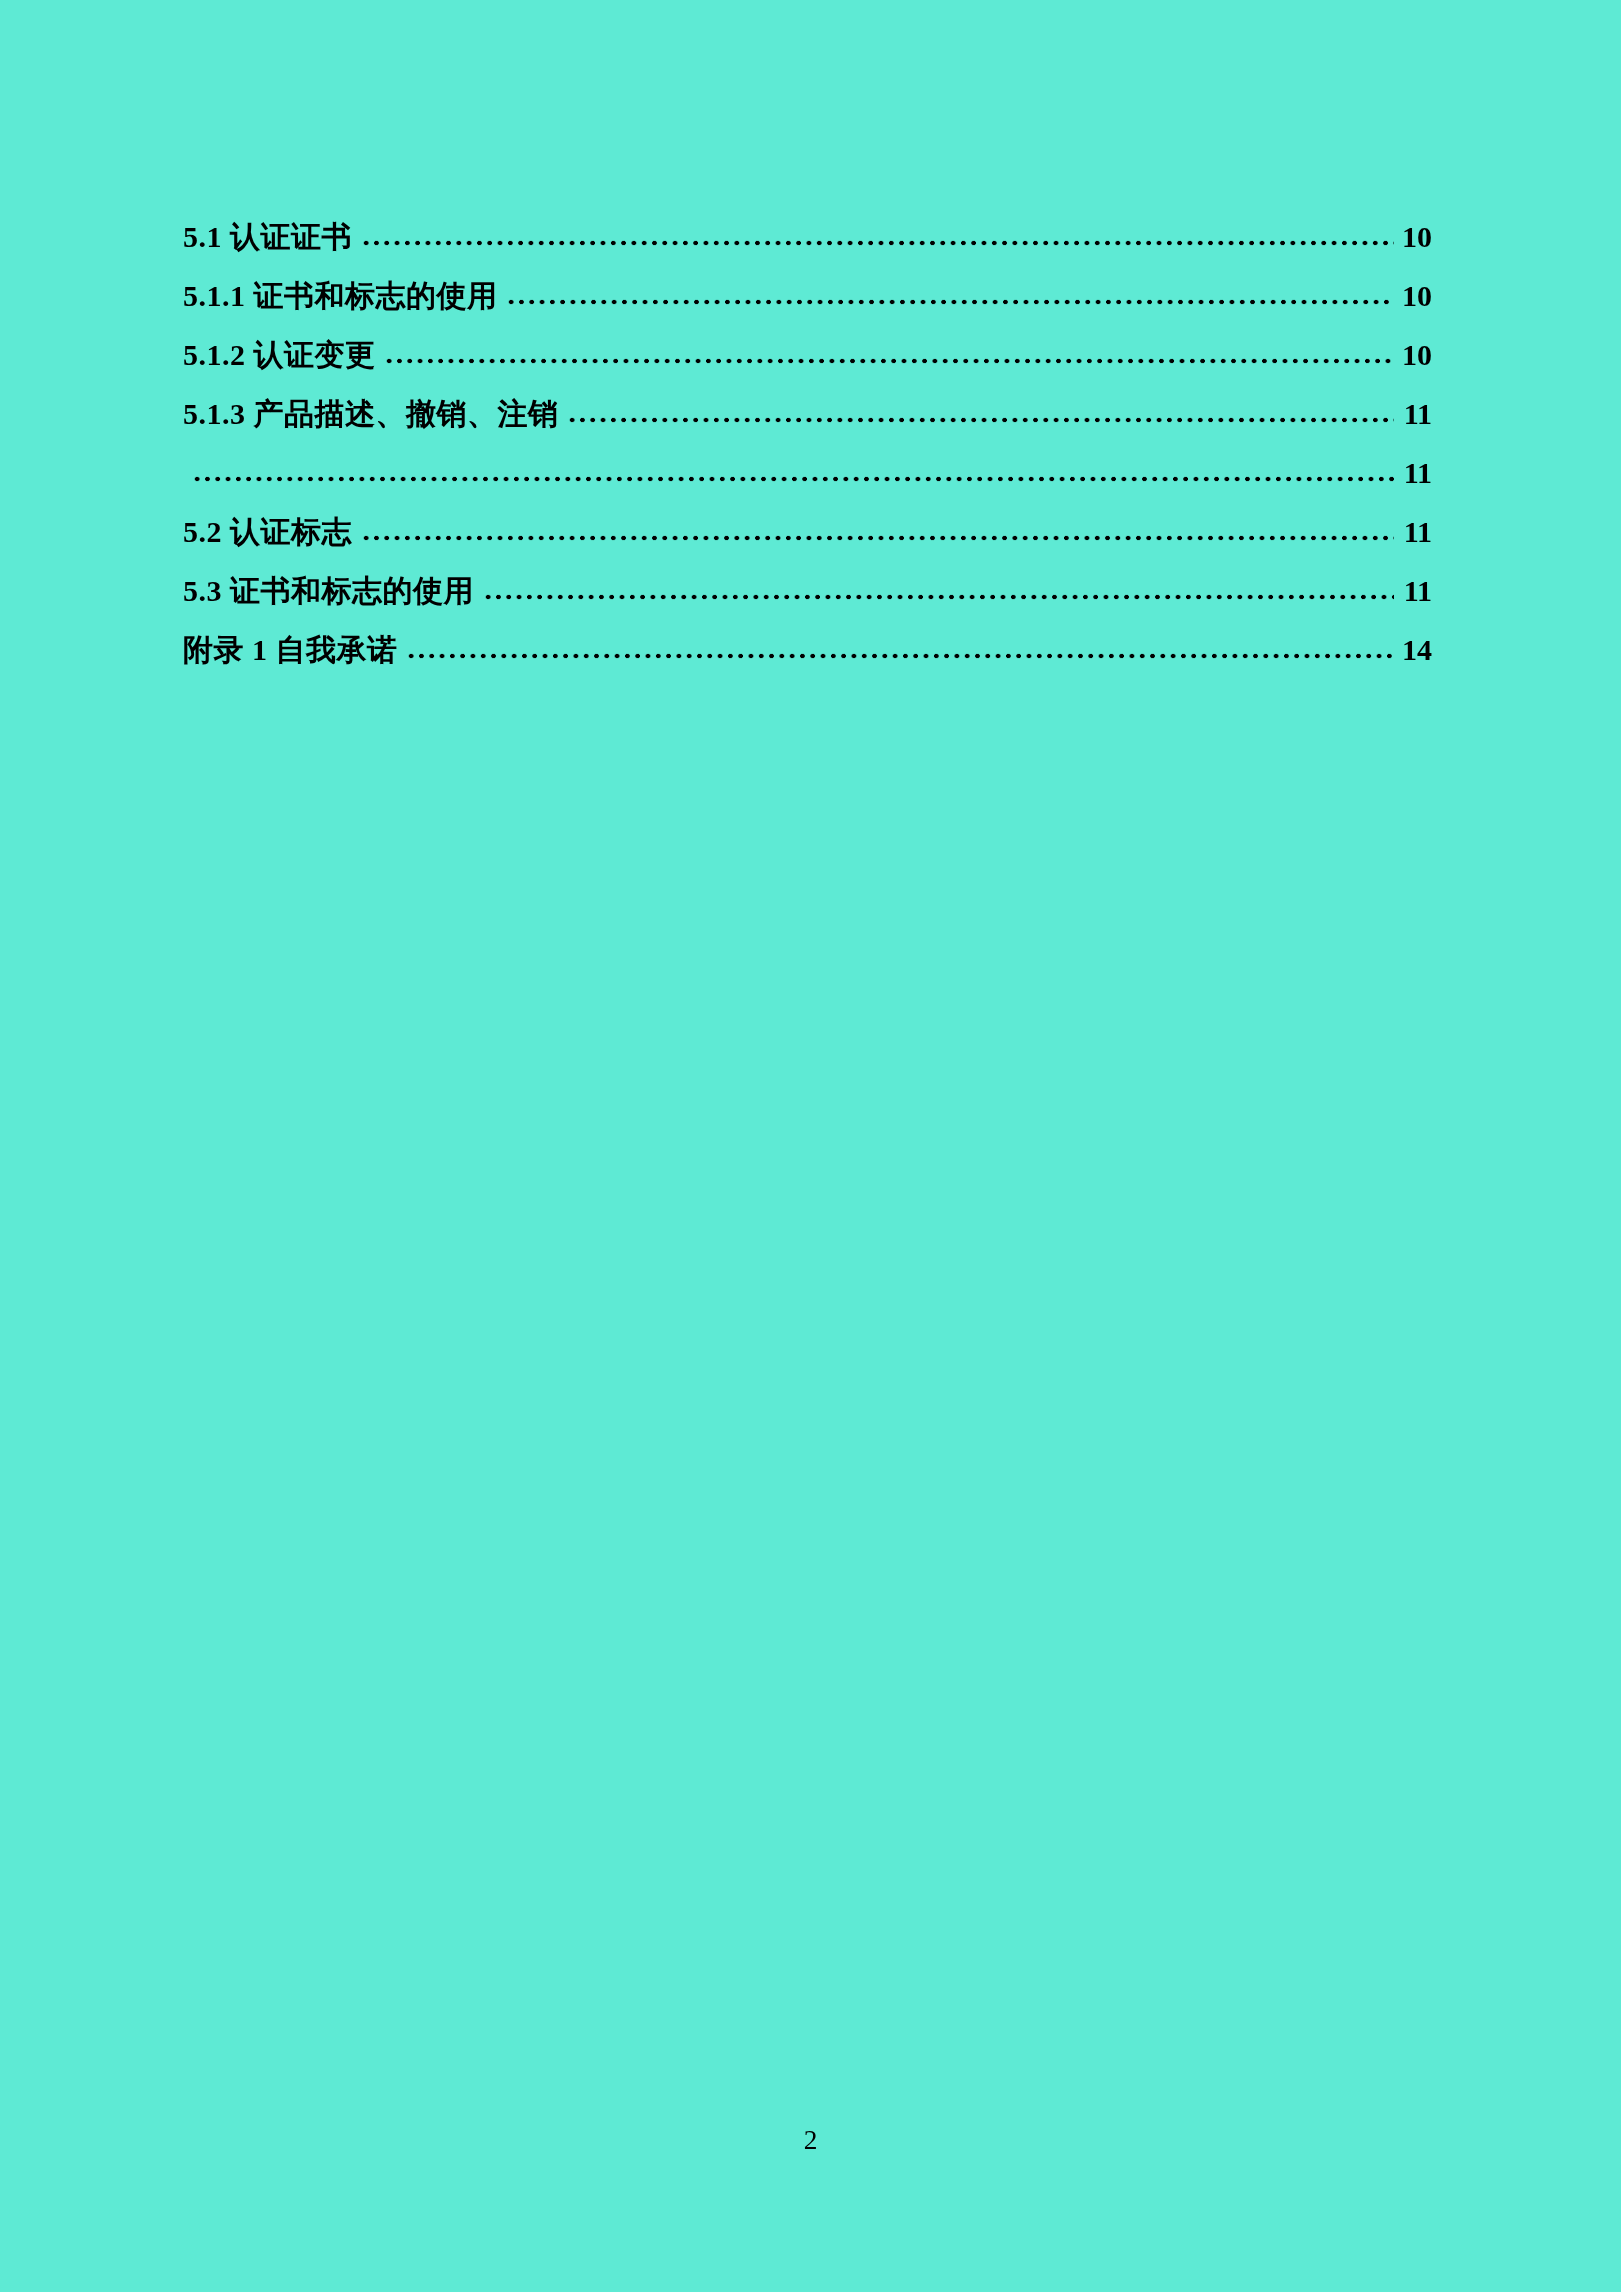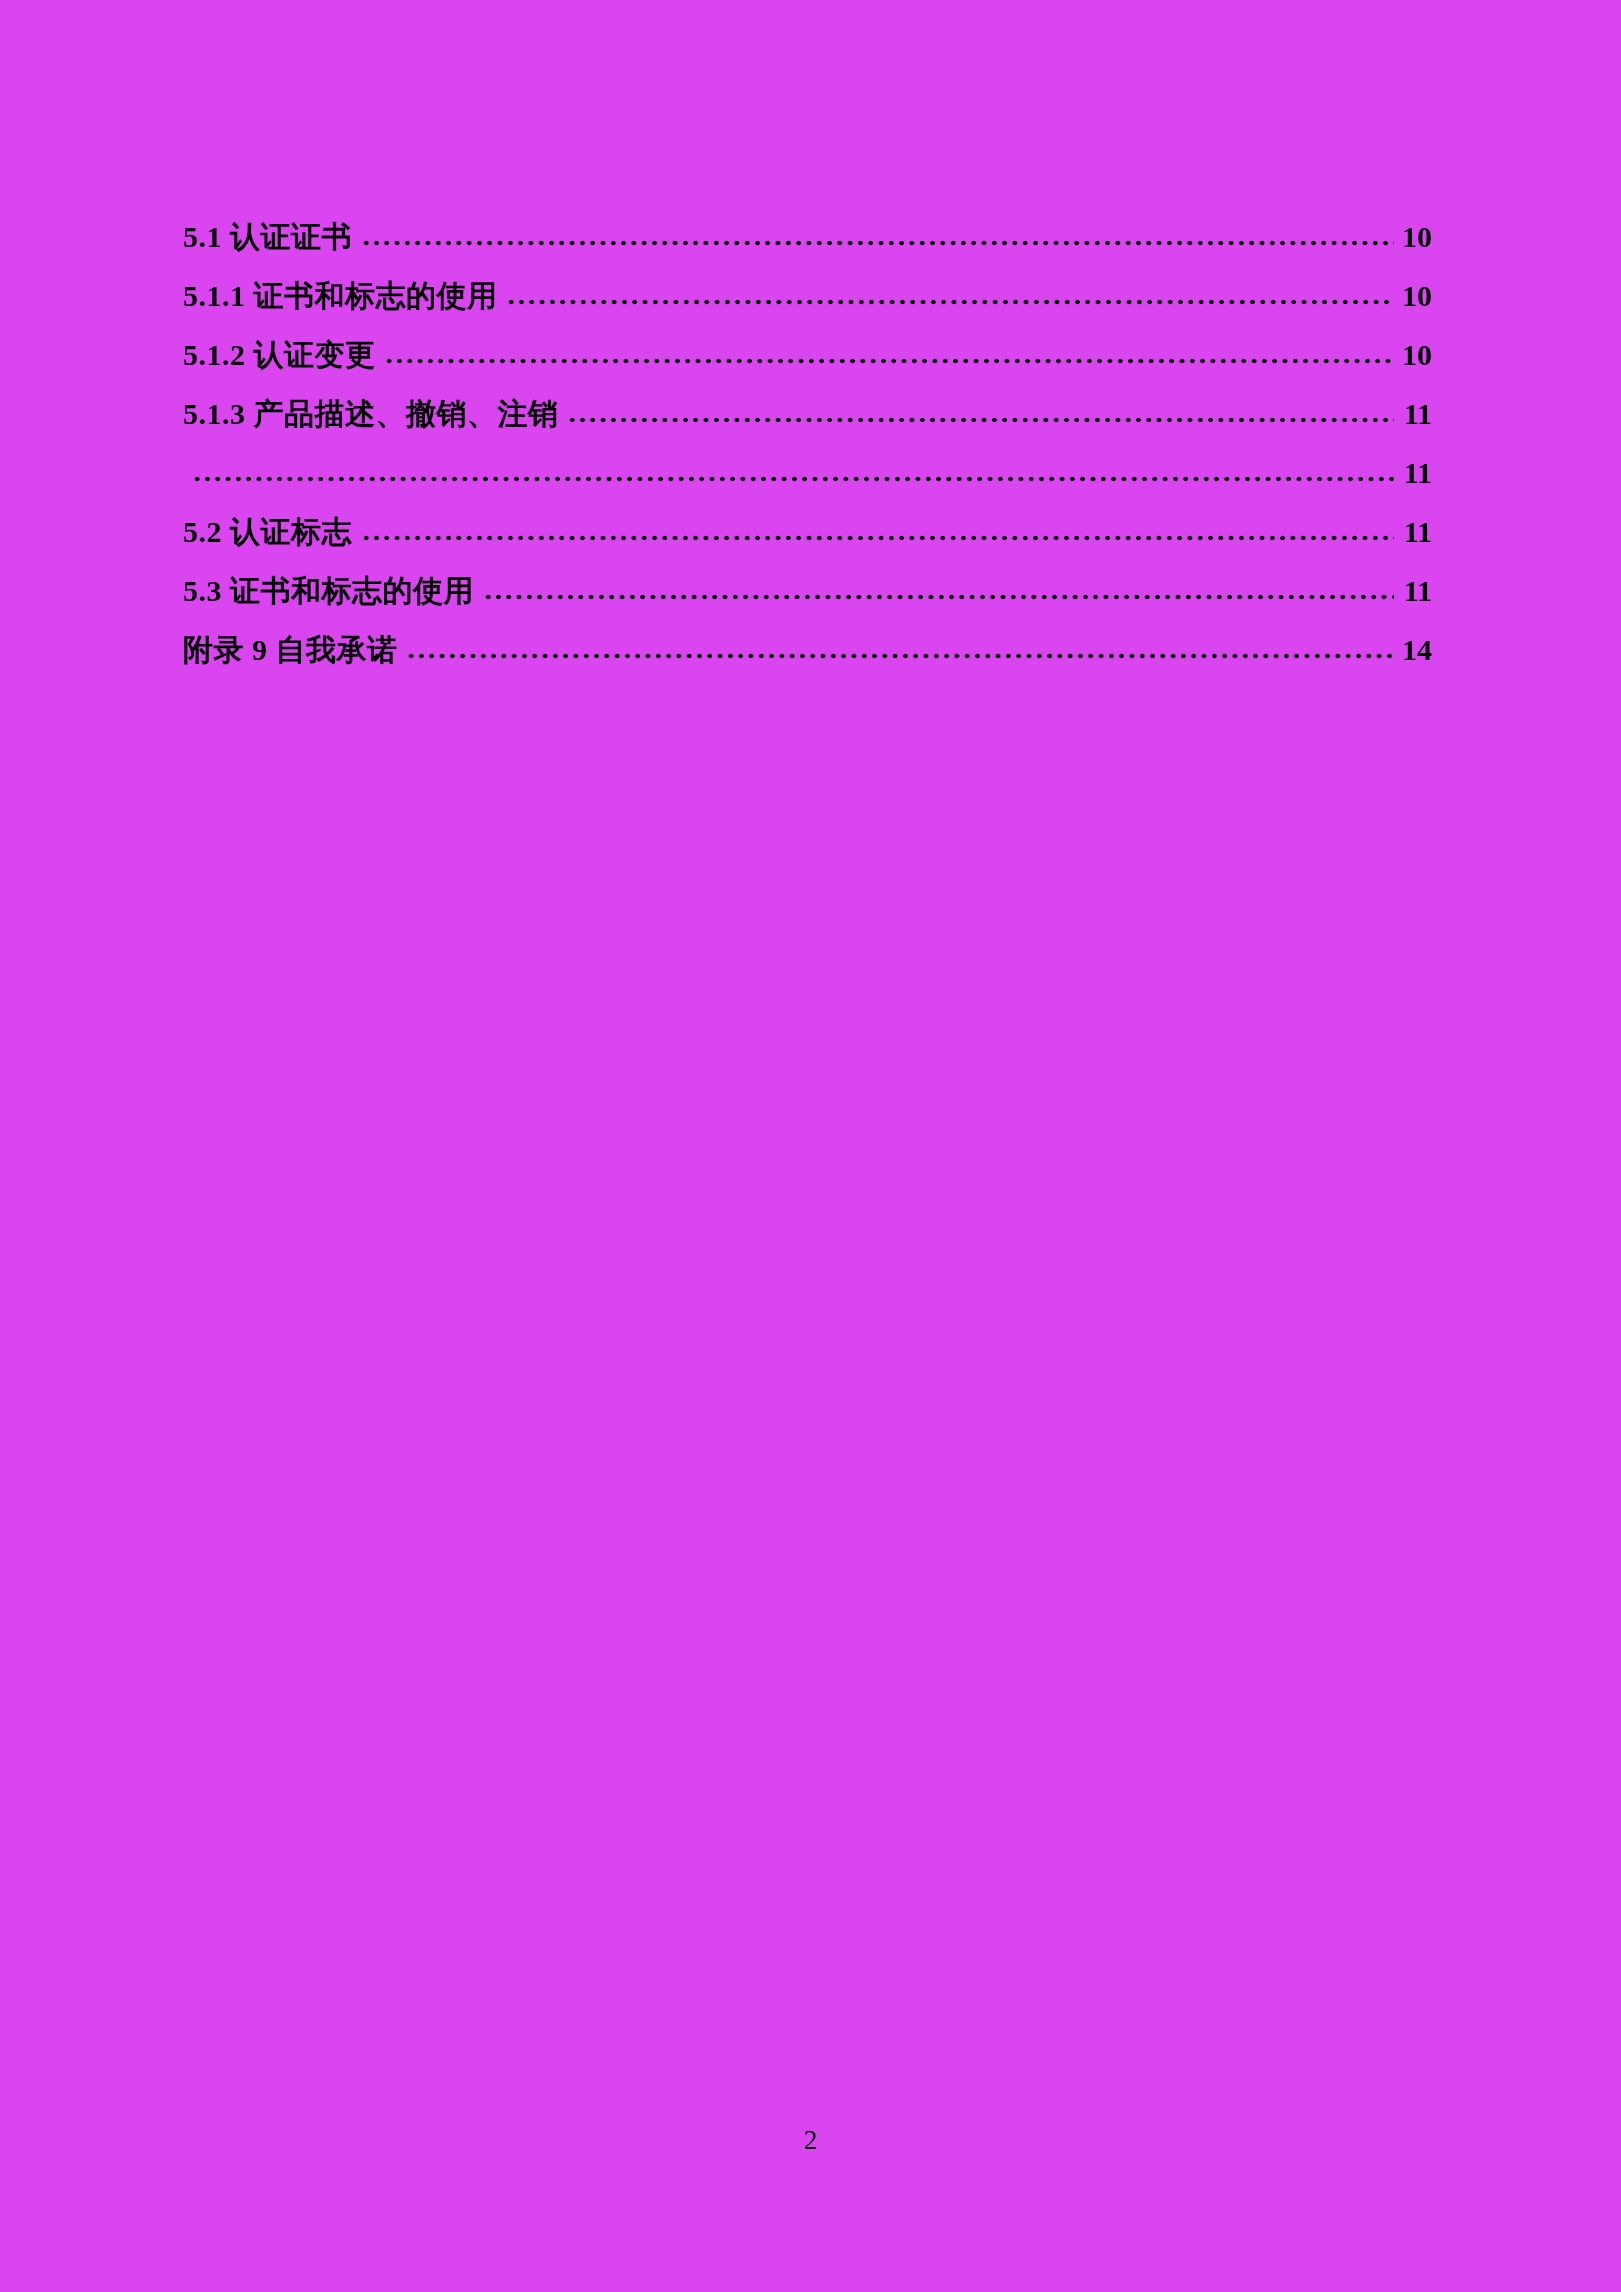--- a/index.html
+++ b/index.html
@@ -11,21 +11,21 @@
     position: relative;
     width: 1621px;
     height: 2293px;
     font-family: "Liberation Serif", "DejaVu Serif", serif;
     color: #000000;
     overflow: hidden;
   }
   .page {
     position: absolute;
     inset: 0;
-    background: #d946ef;
+    background: #5eead4;
   }
   .toc {
     position: absolute;
     left: 183px;
     top: 203px;
     width: 1249px;
   }
   .toc-row {
     display: flex;
     align-items: flex-end;
@@ -107,21 +107,21 @@
 
     <div class="toc-row">
       <span class="toc-label">5.3 证书和标志的使用</span>
       <span class="toc-leader"></span>
       <span class="toc-page">11</span>
     </div>
 
 
 
     <div class="toc-row">
-      <span class="toc-label">附录 9 自我承诺</span>
+      <span class="toc-label">附录 1 自我承诺</span>
       <span class="toc-leader"></span>
       <span class="toc-page">14</span>
     </div>
 
   </div>
 
   <div class="footer">2</div>
 
 </div>
 

